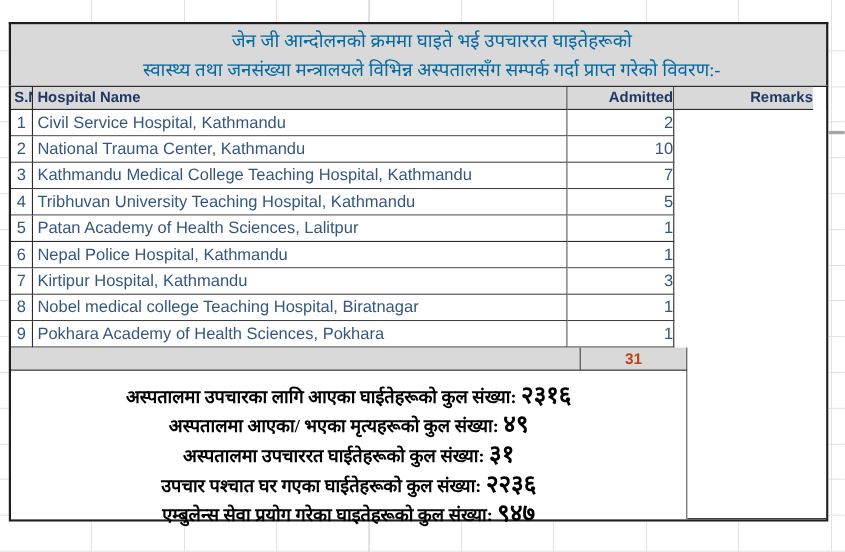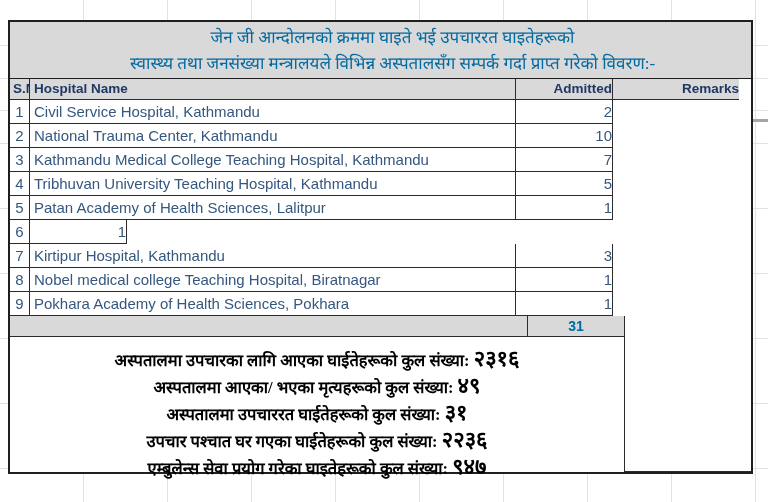--- a/index.html
+++ b/index.html
@@ -73,21 +73,21 @@
 
   .trow .cell {
     height:24px; line-height:23px;
     font-size:15px; color:#35577f;
     background:#ffffff;
   }
   .trow .c-sn { text-align:center; padding-left:0; }
 
   .total-row .cell {
     background:#d9d9d9; height:21px; line-height:20px;
-    font-weight:bold; font-size:14px; color:#0369a1;
+    font-weight:bold; font-size:14px; color:#c2410c;
   }
   .total-label { width:518px; }
   .total-row .c-a { text-align:center; }
 
   .summary-box {
     width:615px; height:135px;
     border-right:1px solid #2b2b2b;
     background:#ffffff;
     text-align:center;
     padding-top:9px;
@@ -159,20 +159,21 @@
   </div>
 
   <div class="row trow">
     <div class="cell c-sn">5</div>
     <div class="cell c-h">Patan Academy of Health Sciences, Lalitpur</div>
     <div class="cell c-a">1</div>
   </div>
 
   <div class="row trow">
     <div class="cell c-sn">6</div>
+    <div class="cell c-h">Nepal Police Hospital, Kathmandu</div>
     <div class="cell c-a">1</div>
   </div>
 
   <div class="row trow">
     <div class="cell c-sn">7</div>
     <div class="cell c-h">Kirtipur Hospital, Kathmandu</div>
     <div class="cell c-a">3</div>
   </div>
 
   <div class="row trow">

